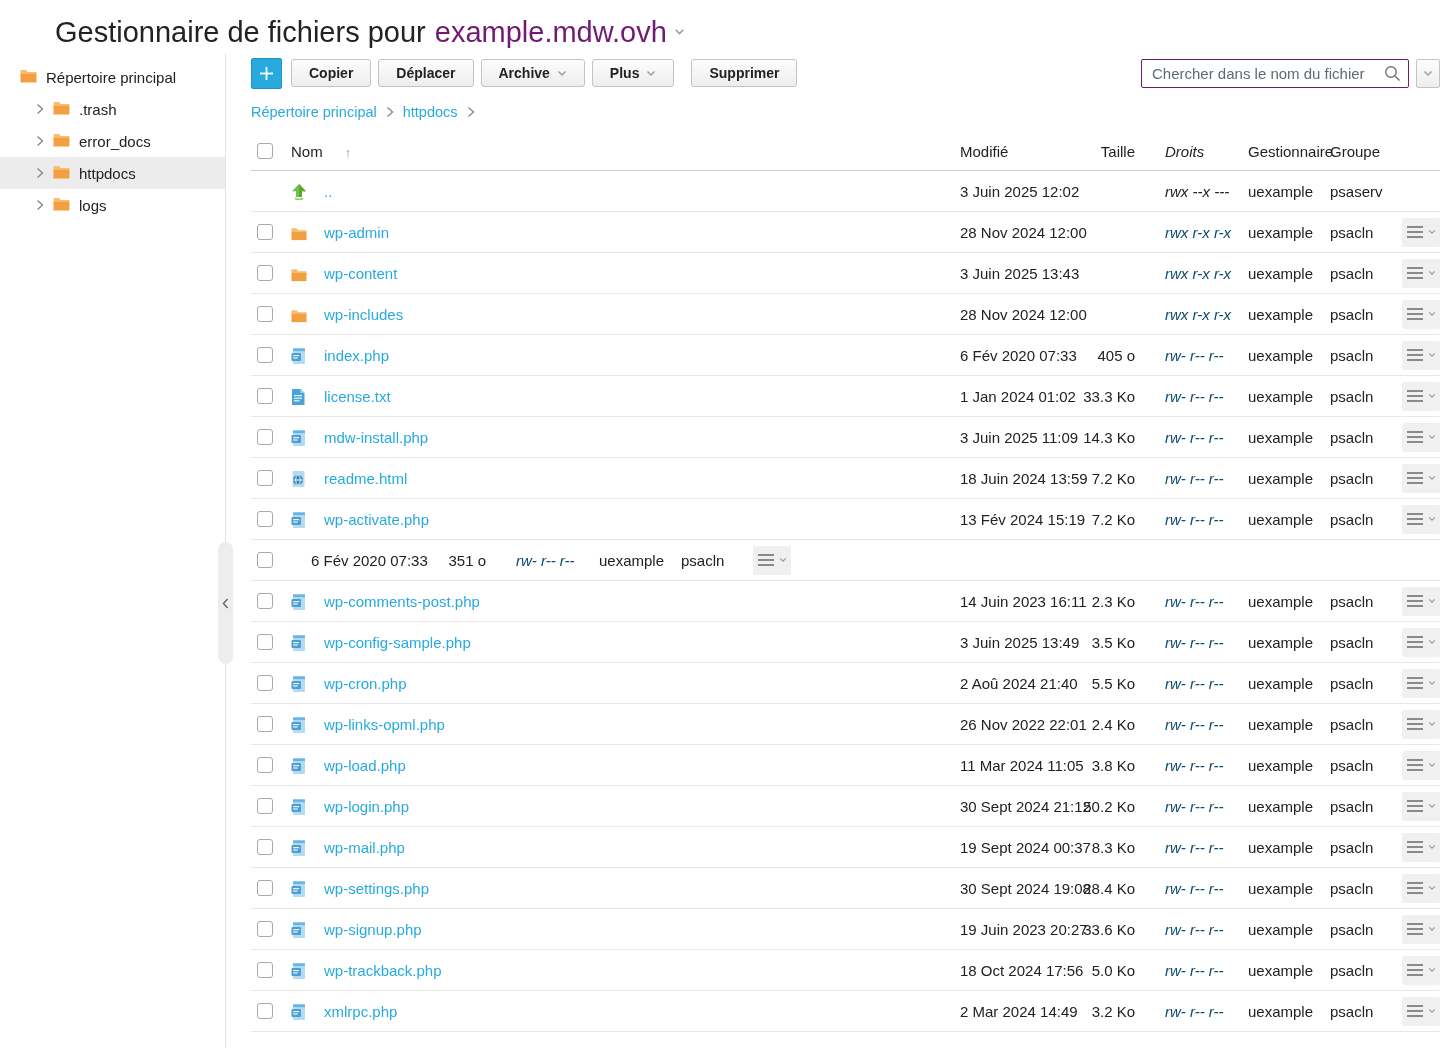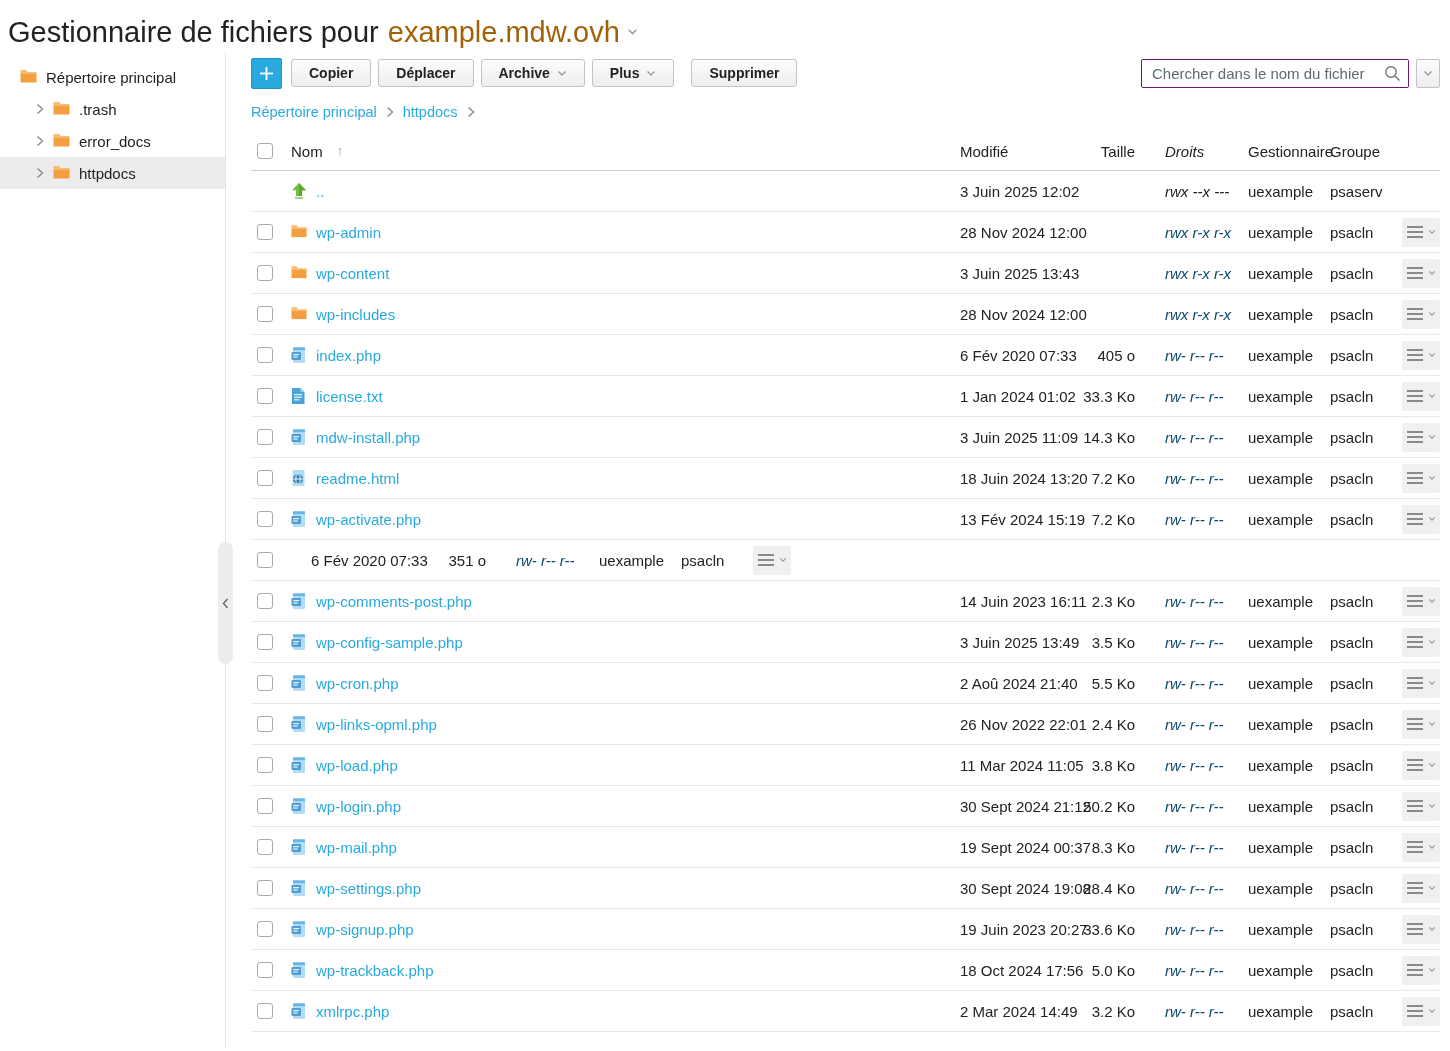--- a/index.html
+++ b/index.html
@@ -1,22 +1,22 @@
 <!DOCTYPE html>
 <html><head>
 <meta charset="utf-8">
 <style>
   * { box-sizing: border-box; margin: 0; padding: 0; }
   html,body { width:1450px; height:1051px; overflow:hidden; background:#fff;
     font-family:"Liberation Sans", sans-serif; color:#222; }
 
   
   .page-title { padding:10px 0 4px 8px; font-size:29px; font-weight:400; color:#222; white-space:nowrap; }
-  .page-title .prefix { margin-right:9px; }
-  .page-title a.domain { color:#a16207; text-decoration:none; cursor:pointer; }
+  .page-title .prefix { margin-right:9px;margin-left:47px; }
+  .page-title a.domain { color:#701a75; text-decoration:none; cursor:pointer; }
   .page-title .title-caret { margin-left:7px; vertical-align:6px; cursor:pointer; }
 
   
   .app { display:flex; height:995px; }
   .sidebar { width:226px; flex:none; border-right:1px solid #e4e4e4; position:relative; padding-top:8px; }
   .main { flex:1; padding:4px 10px 0 25px; }
 
   
   .tree-root, .tree-item { height:32px; display:flex; align-items:center; gap:9px;
     font-size:15px; cursor:pointer; white-space:nowrap; }
@@ -52,21 +52,21 @@
   .breadcrumb a { color:#28aade; text-decoration:none; cursor:pointer; }
 
   
   .ftable { margin-top:12px; }
   .frow, .fhead { display:flex; align-items:center; }
   .fhead { height:39px; border-bottom:1px solid #cfcfcf; font-size:15px; color:#222; }
   .frow { height:41px; border-bottom:1px solid #e8e8e8; font-size:15px; }
   .c-check { width:40px; flex:none; display:flex; align-items:center; }
   .checkbox { width:16px; height:16px; margin-left:6px; background:#fff; border:1px solid #aaa;
     border-radius:3px; cursor:pointer; }
-  .c-name { flex:1; min-width:0; display:flex; align-items:flex-start; gap:9px; overflow:hidden; }
+  .c-name { flex:1; min-width:0; display:flex; align-items:flex-end; gap:17px; overflow:hidden; }
   .c-name .icon-slot { width:16px; flex:none; display:flex; }
   .c-name a { color:#28aade; text-decoration:none; cursor:pointer; white-space:nowrap; }
   .c-mod { width:140px; flex:none; padding-left:20px; white-space:nowrap; }
   .c-size { width:55px; flex:none; text-align:right; white-space:nowrap; }
   .c-rights { width:113px; flex:none; padding-left:30px; white-space:nowrap;font-style:italic; }
   .c-rights a { color:#0c4a6e; text-decoration:none; cursor:pointer; }
   .c-user { width:82px; flex:none; white-space:nowrap; }
   .c-group { width:72px; flex:none; white-space:nowrap; }
   .c-menu { width:38px; flex:none; display:flex; justify-content:flex-end; }
   .sort-arrow { color:#8a8a8a; font-size:13px; margin-left:5px; }
@@ -125,20 +125,32 @@
           <span class="tree-chev">
             <svg class="def-chev-right" width="8" height="12" viewBox="0 0 8 12">
     <polyline points="1.5,1.5 6.5,6 1.5,10.5" fill="none" stroke="#8a8a8a" stroke-width="1.4"></polyline>
   </svg>
           </span>
           <span><svg class="def-folder" width="17" height="14" viewBox="0 0 17 14">
     <path fill="#f9bb70" d="M0.5 1 h5.6 l1.5 1.9 h8.9 v2.3 H0.5 z"></path>
     <path fill="#f49f3f" d="M0.5 4.9 h16 v8.6 H0.5 z"></path>
   </svg></span>
           <span>httpdocs</span>
+        </div>
+        <div class="tree-item">
+          <span class="tree-chev">
+            <svg class="def-chev-right" width="8" height="12" viewBox="0 0 8 12">
+    <polyline points="1.5,1.5 6.5,6 1.5,10.5" fill="none" stroke="#8a8a8a" stroke-width="1.4"></polyline>
+  </svg>
+          </span>
+          <span><svg class="def-folder" width="17" height="14" viewBox="0 0 17 14">
+    <path fill="#f9bb70" d="M0.5 1 h5.6 l1.5 1.9 h8.9 v2.3 H0.5 z"></path>
+    <path fill="#f49f3f" d="M0.5 4.9 h16 v8.6 H0.5 z"></path>
+  </svg></span>
+          <span>logs</span>
         </div>
       </div>
     <div class="collapse-handle">
       <svg width="7" height="11" viewBox="0 0 7 11">
         <polyline points="5.5,1 1.5,5.5 5.5,10" fill="none" stroke="#666" stroke-width="1.4"></polyline>
       </svg>
     </div>
   </div>
 
   <div class="main">
@@ -439,21 +451,21 @@
       <span class="icon-slot">
                 <svg class="def-html" width="15" height="16" viewBox="0 0 15 16">
     <rect x="1.5" y="0" width="12" height="16" rx="1" fill="#b3dcf4"></rect>
     <circle cx="7" cy="9" r="5" fill="#2f84b8"></circle>
     <ellipse cx="7" cy="9" rx="2.2" ry="5" fill="none" stroke="#eaf6fd" stroke-width="1"></ellipse>
     <line x1="2" y1="9" x2="12" y2="9" stroke="#eaf6fd" stroke-width="1"></line>
   </svg>
               </span>
       <a>readme.html</a>
     </div>
-    <div class="c-mod">18 Juin 2024 13:20</div>
+    <div class="c-mod">18 Juin 2024 13:59</div>
     <div class="c-size">7.2 Ko</div>
     <div class="c-rights"><a>rw- r-- r--</a></div>
     <div class="c-user">uexample</div>
     <div class="c-group">psacln</div>
     <div class="c-menu">
               <button class="row-menu-btn">
                 <span class="burger">
                   <span></span>
                   <span></span>
                   <span></span>

